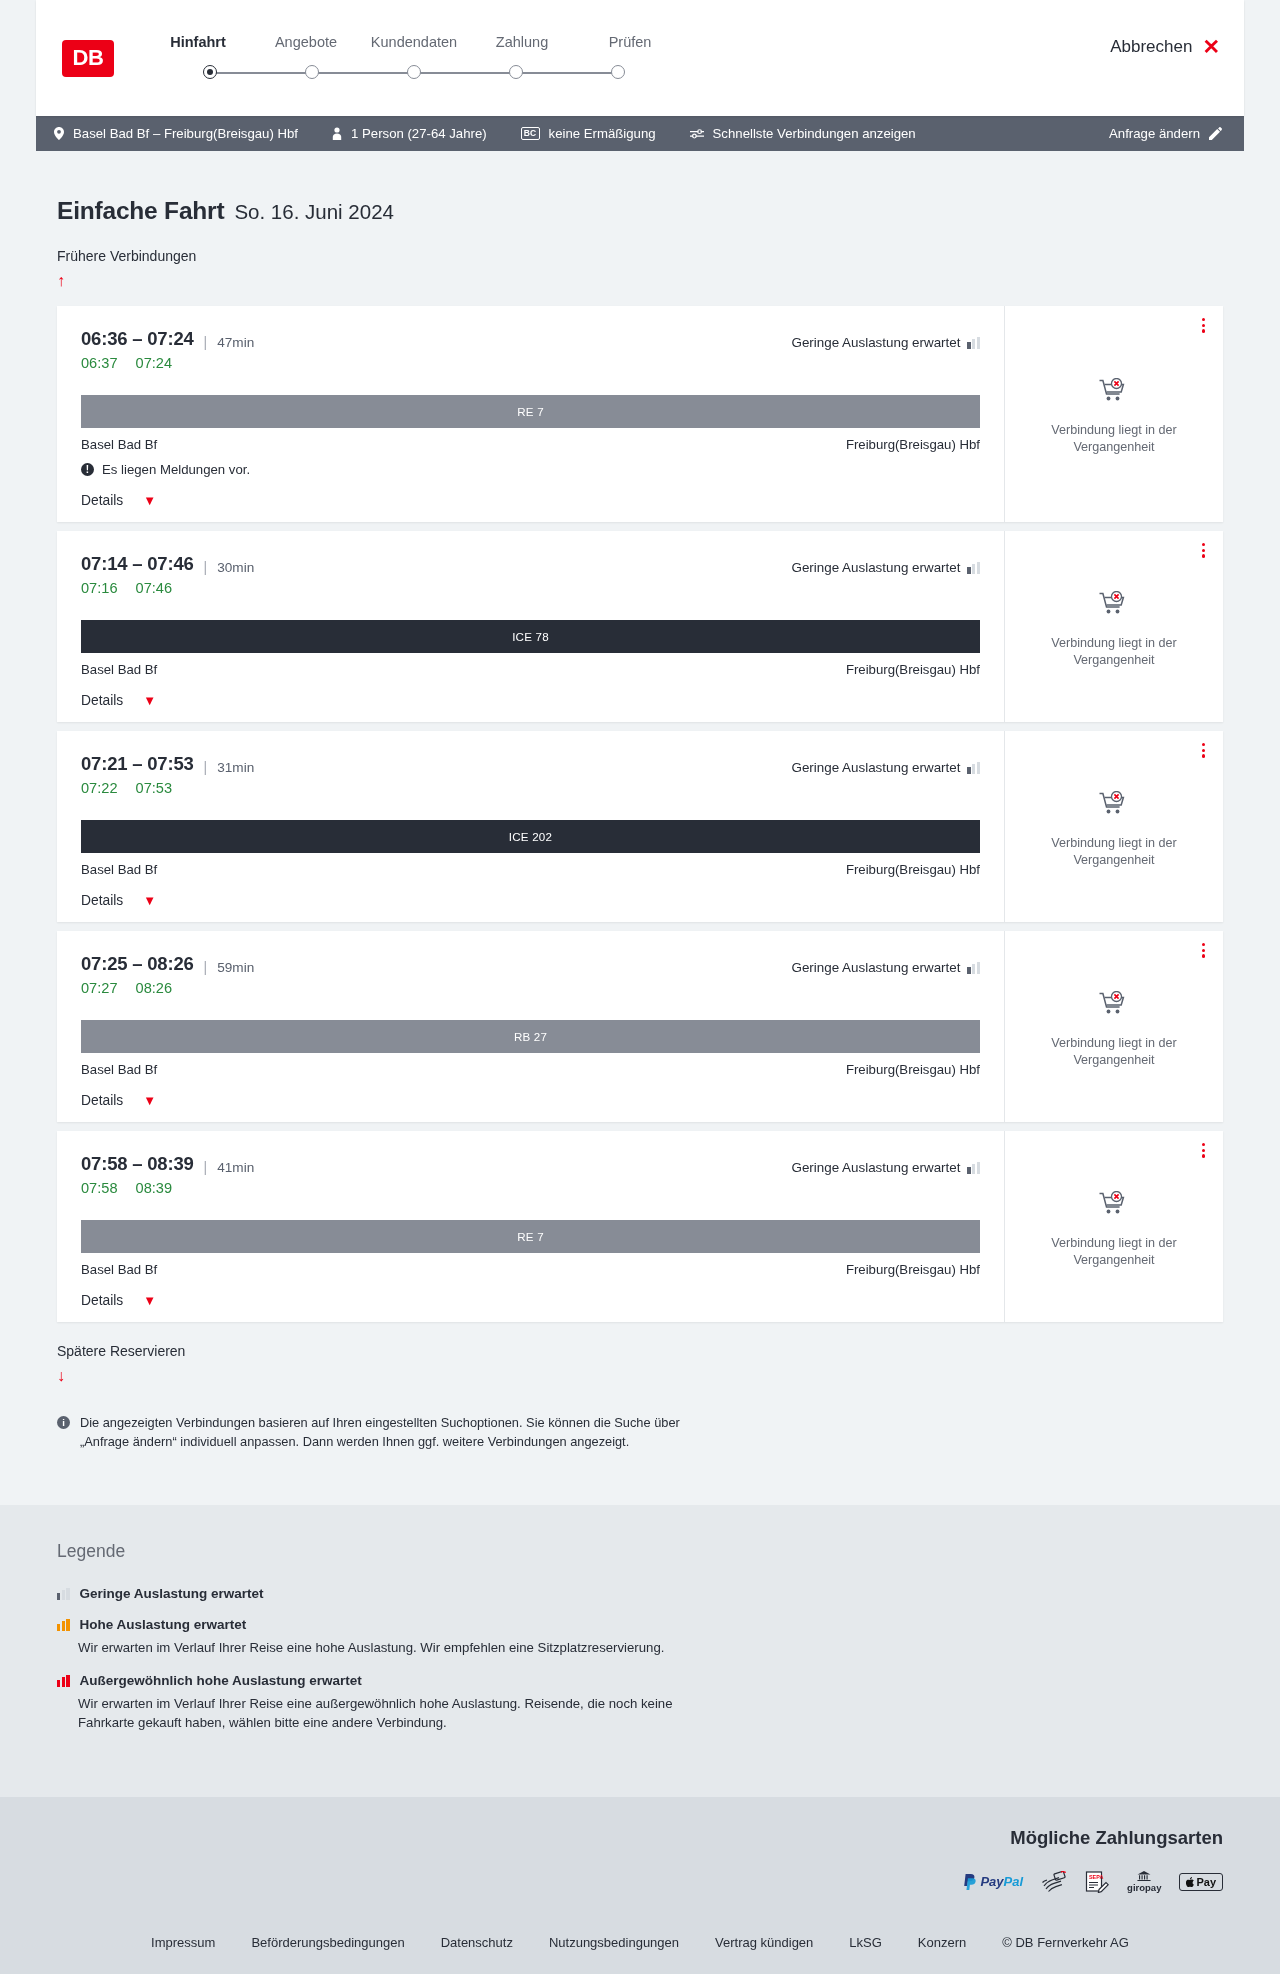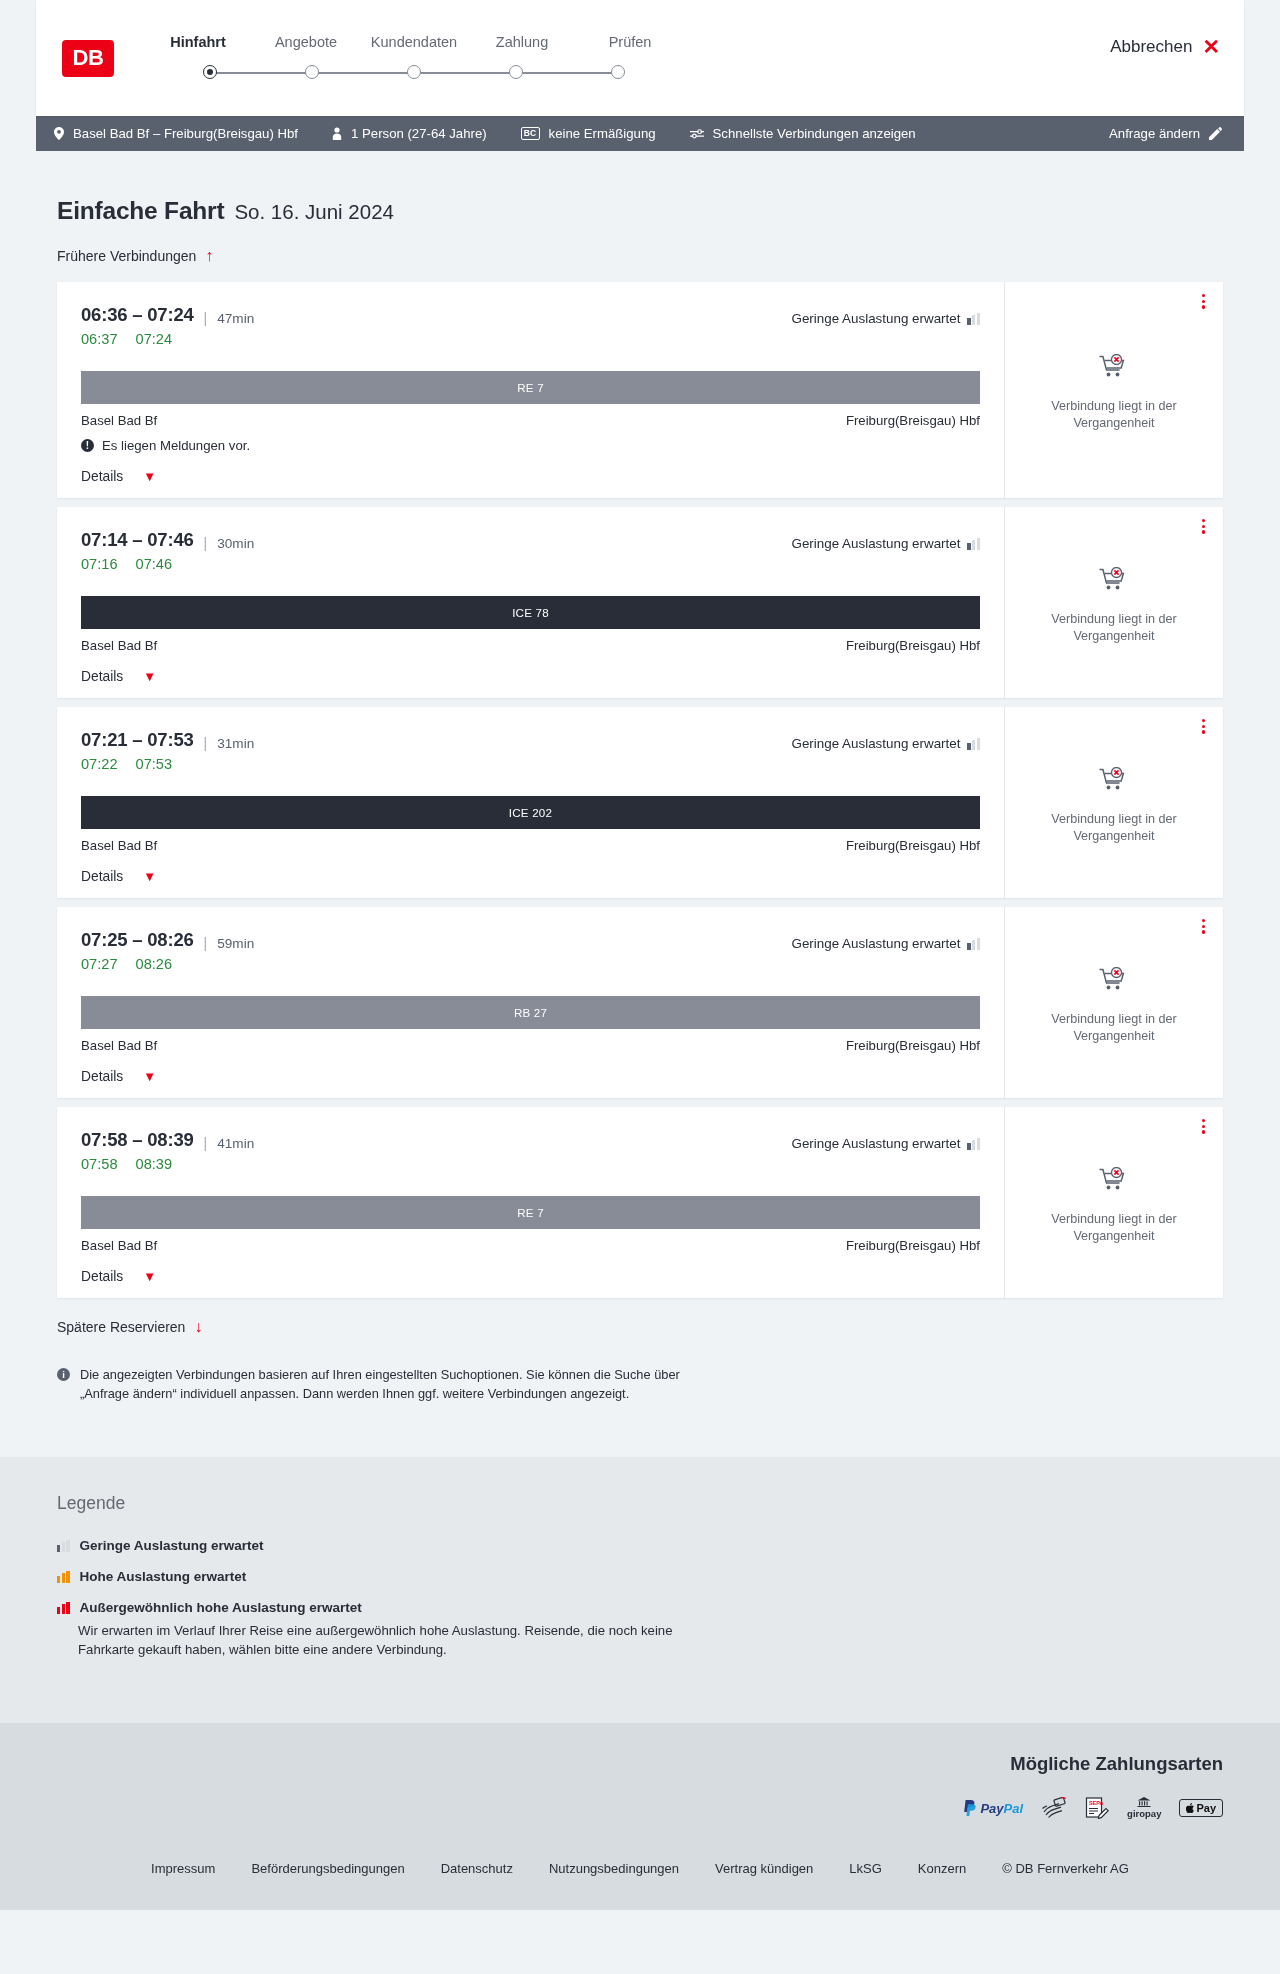--- a/index.html
+++ b/index.html
@@ -141,20 +141,21 @@
   .title-strong { font-size: 24.5px; font-weight: bold; letter-spacing: -0.2px; }
   .title-date { font-size: 20.5px; color: #282d37; }
 
   .nav-link {
     display: inline-flex;
     align-items: flex-start;
     gap: 9px;
     font-size: 14px;
     color: #282d37;
     cursor: pointer;
+    flex-direction: column;
   }
   .earlier { margin-top: 22px; }
   .later { margin-top: 20px; margin-bottom: 0; }
   .arrow { color: #ec0016; font-size: 16px; line-height: 1; }
 
   
   .cards { margin-top: 17px; }
   .card {
     display: flex;
     background: #ffffff;
@@ -721,20 +722,21 @@
           </div>
           <div class="legend-item">
             <div class="legend-head">
               <span class="occ-bars lvl3">
                 <i class="b1"></i>
                 <i class="b2"></i>
                 <i class="b3"></i>
               </span>
               <span class="legend-label">Hohe Auslastung erwartet</span>
             </div>
+            <div class="legend-desc">Wir erwarten im Verlauf Ihrer Reise eine hohe Auslastung. Wir empfehlen eine Sitzplatzreservierung.</div>
           </div>
           <div class="legend-item">
             <div class="legend-head">
               <span class="occ-bars lvl4">
                 <i class="b1"></i>
                 <i class="b2"></i>
                 <i class="b3"></i>
               </span>
               <span class="legend-label">Außergewöhnlich hohe Auslastung erwartet</span>
             </div>

